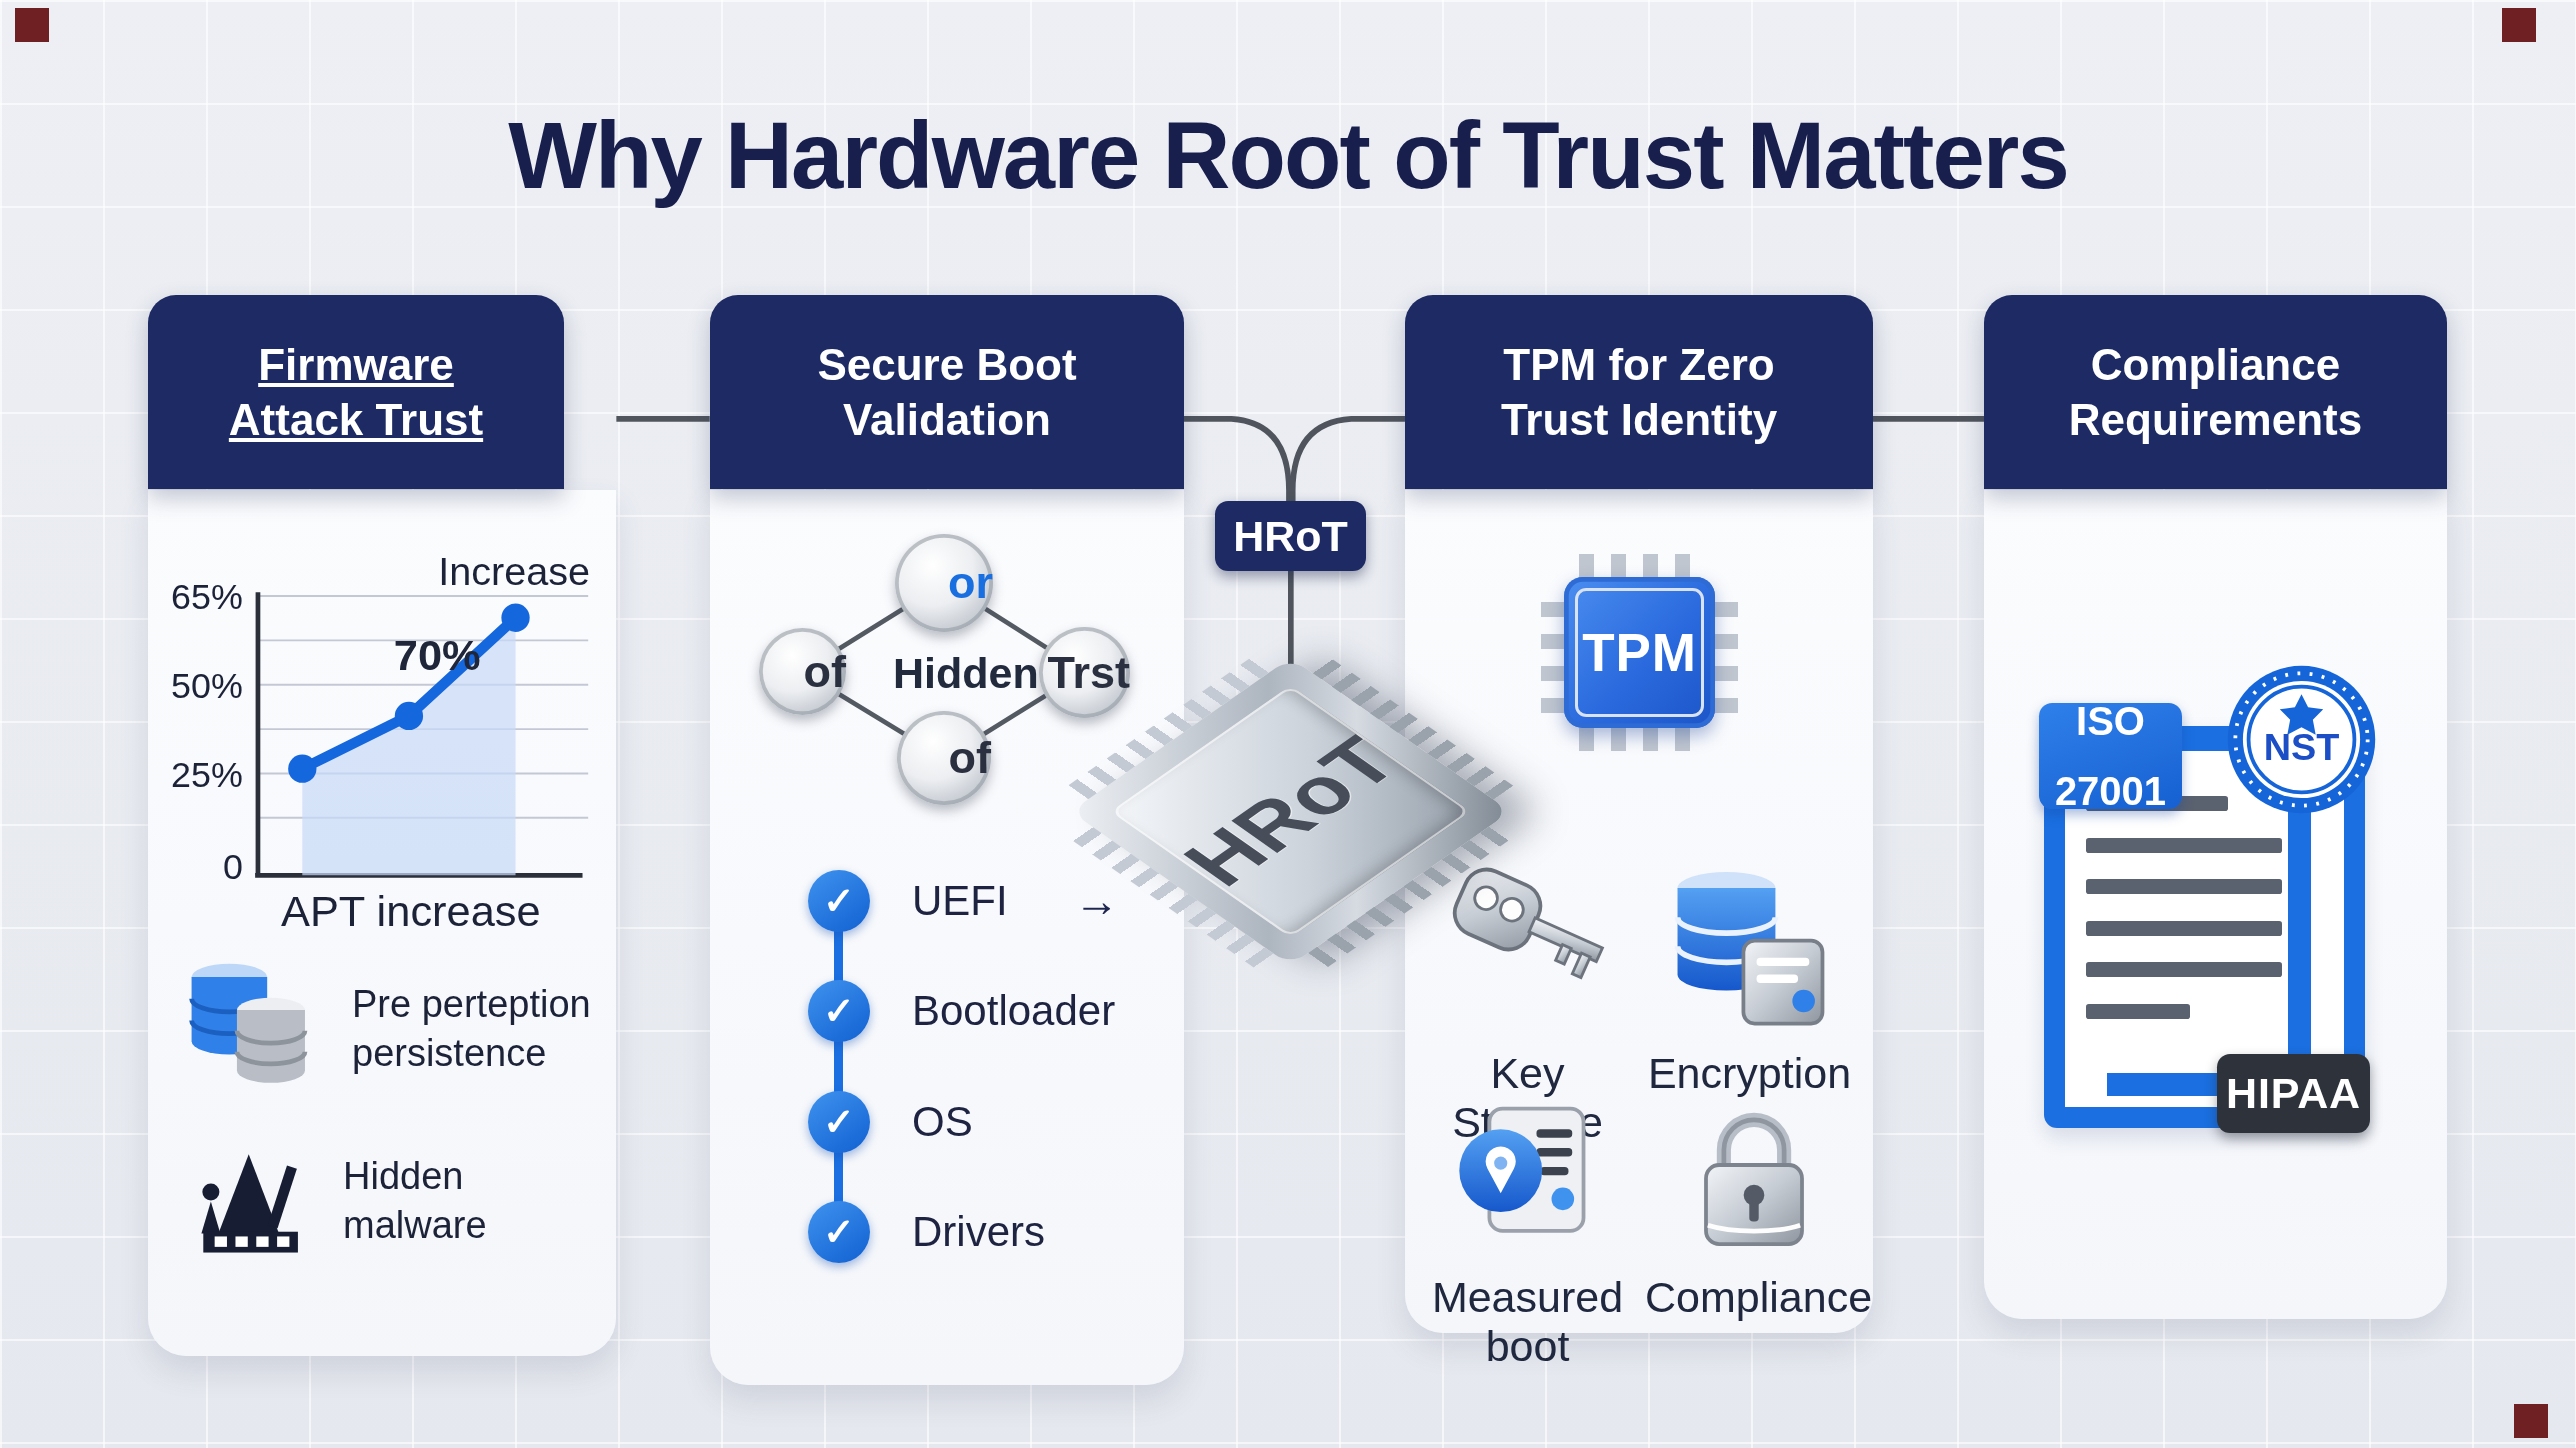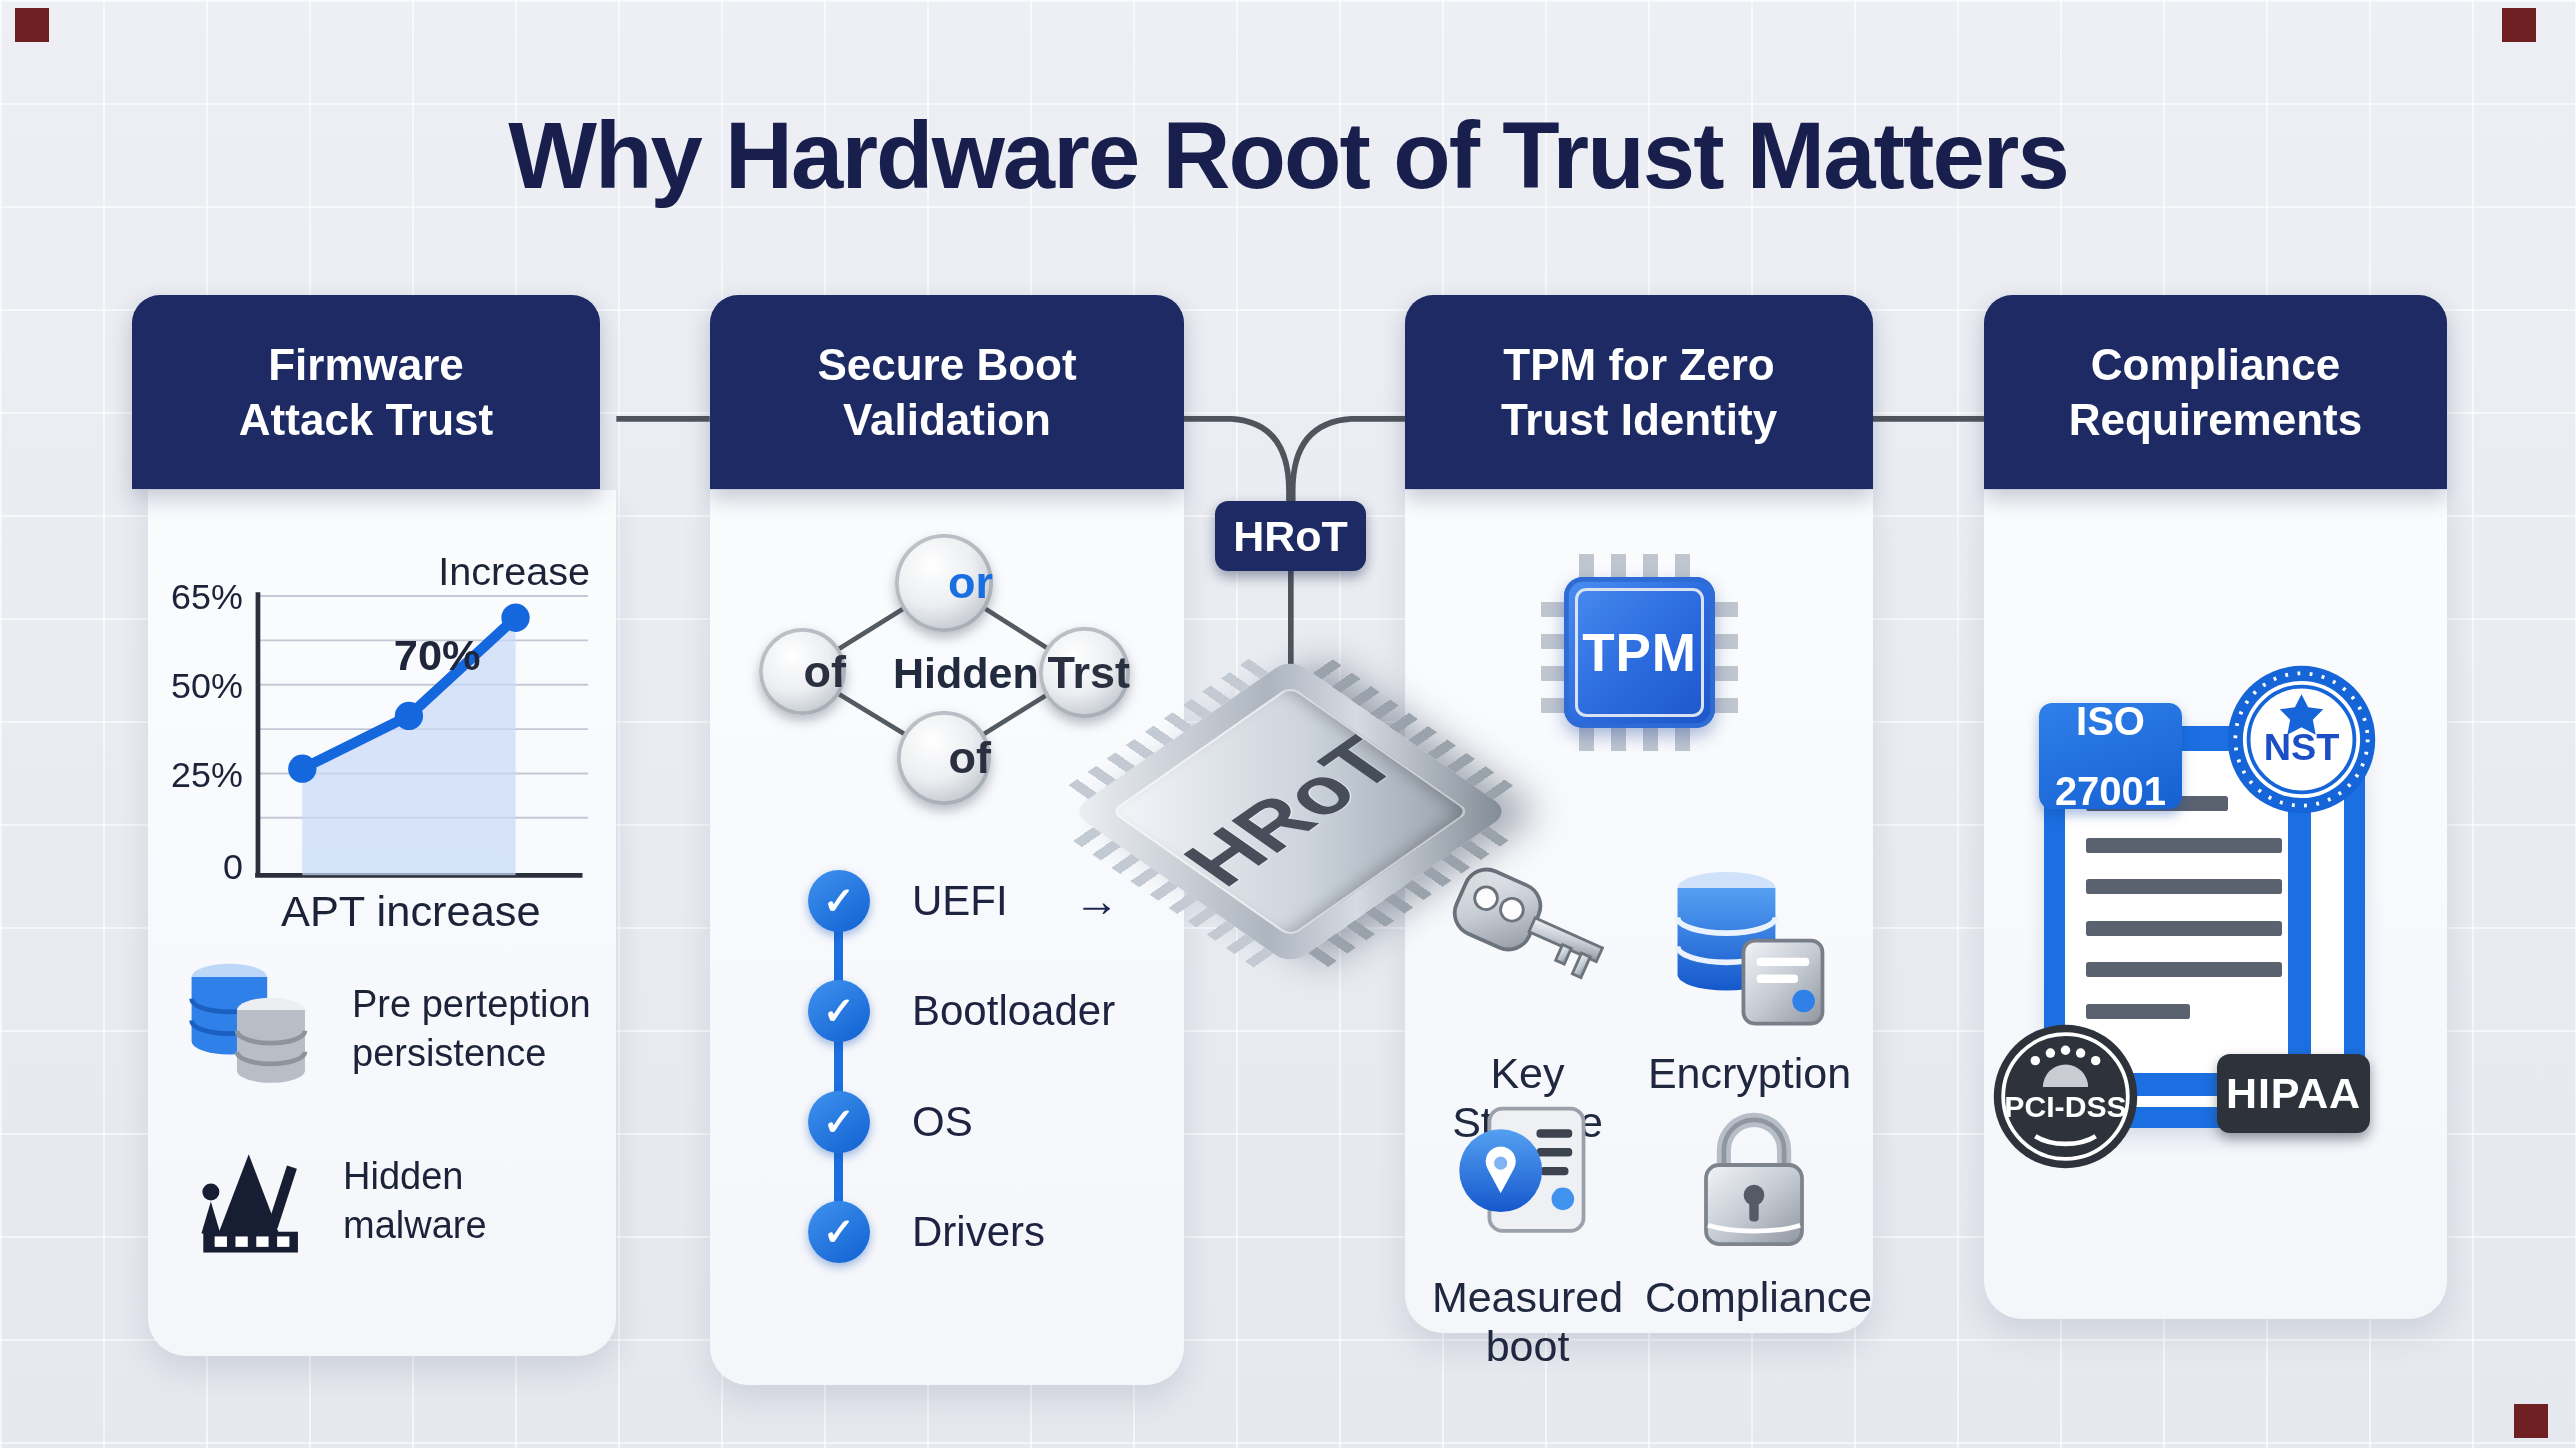--- a/index.html
+++ b/index.html
@@ -149,21 +149,21 @@
 
   <svg class="overlay" width="2576" height="1448" viewBox="0 0 2730 1535">
     <line x1="653" y1="444" x2="752" y2="444" stroke="#50555d" stroke-width="6"></line>
     <line x1="1985" y1="444" x2="2103" y2="444" stroke="#50555d" stroke-width="6"></line>
     <path d="M1254 444 H1305 Q1366 448 1366 520 V533" stroke="#50555d" stroke-width="6" fill="none"></path>
     <path d="M1489 444 H1432 Q1370 448 1370 520 V533" stroke="#50555d" stroke-width="6" fill="none"></path>
     <line x1="1368" y1="604" x2="1368" y2="706" stroke="#50555d" stroke-width="6"></line>
     <path d="M1001 618 L850 712 L1001 804 L1149 712 Z" stroke="#545a62" stroke-width="5" fill="none"></path>
   </svg>
 
-  <div class="col-header" style="left:132px;width:468px;">
+  <div class="col-header" style="left:148px;width:416px;text-decoration:underline;">
     <span>Firmware</span>
     <span>Attack Trust</span>
   </div>
   <div class="col-panel" style="left:148px;width:468px;height:866px;">
 
     <svg class="chart-svg" width="453" height="434" viewBox="0 0 480 460">
       <g stroke="#c3c8d4" stroke-width="2">
         <line x1="108" y1="52" x2="458" y2="52"></line>
         <line x1="108" y1="99" x2="458" y2="99"></line>
         <line x1="108" y1="146" x2="458" y2="146"></line>
@@ -386,36 +386,20 @@
       <svg width="155" height="155" viewBox="0 0 164 164">
         <circle cx="82" cy="82" r="78" fill="#1565d8"></circle>
         <circle cx="82" cy="82" r="70" fill="none" stroke="#fff" stroke-width="4" stroke-dasharray="3 10"></circle>
         <circle cx="82" cy="82" r="62" fill="#fff"></circle>
         <circle cx="82" cy="82" r="56" fill="none" stroke="#1565d8" stroke-width="4"></circle>
         <path d="M82 34 l7 14 16 2 -11 11 3 16 -15 -8 -15 8 3 -16 -11 -11 16 -2 Z" fill="#1565d8"></path>
         <text x="82" y="104" text-anchor="middle" font-size="40" font-weight="bold" fill="#1c4ec6">NST</text>
       </svg>
     </div>
 
-    <div class="pci-seal">
-      <svg width="151" height="151" viewBox="0 0 160 160">
-        <circle cx="80" cy="80" r="76" fill="#2e323a"></circle>
-        <circle cx="80" cy="80" r="66" fill="none" stroke="#fff" stroke-width="4"></circle>
-        <g fill="#fff">
-          <circle cx="48" cy="42" r="5"></circle>
-            <circle cx="64" cy="34" r="5"></circle>
-          <circle cx="80" cy="31" r="5"></circle>
-            <circle cx="96" cy="34" r="5"></circle>
-            <circle cx="112" cy="42" r="5"></circle>
-        </g>
-        <path d="M56 70 a24 24 0 0 1 48 0 Z" fill="#c9ccd2"></path>
-        <text x="80" y="102" text-anchor="middle" font-size="32" font-weight="bold" fill="#fff">PCI-DSS</text>
-        <path d="M48 122 a44 26 0 0 0 64 0" fill="none" stroke="#fff" stroke-width="5"></path>
-      </svg>
-    </div>
 
     <div class="hipaa-tag">
       <span>HIPAA</span>
     </div>
   </div>
 
 </div>
 
 
 </body></html>

